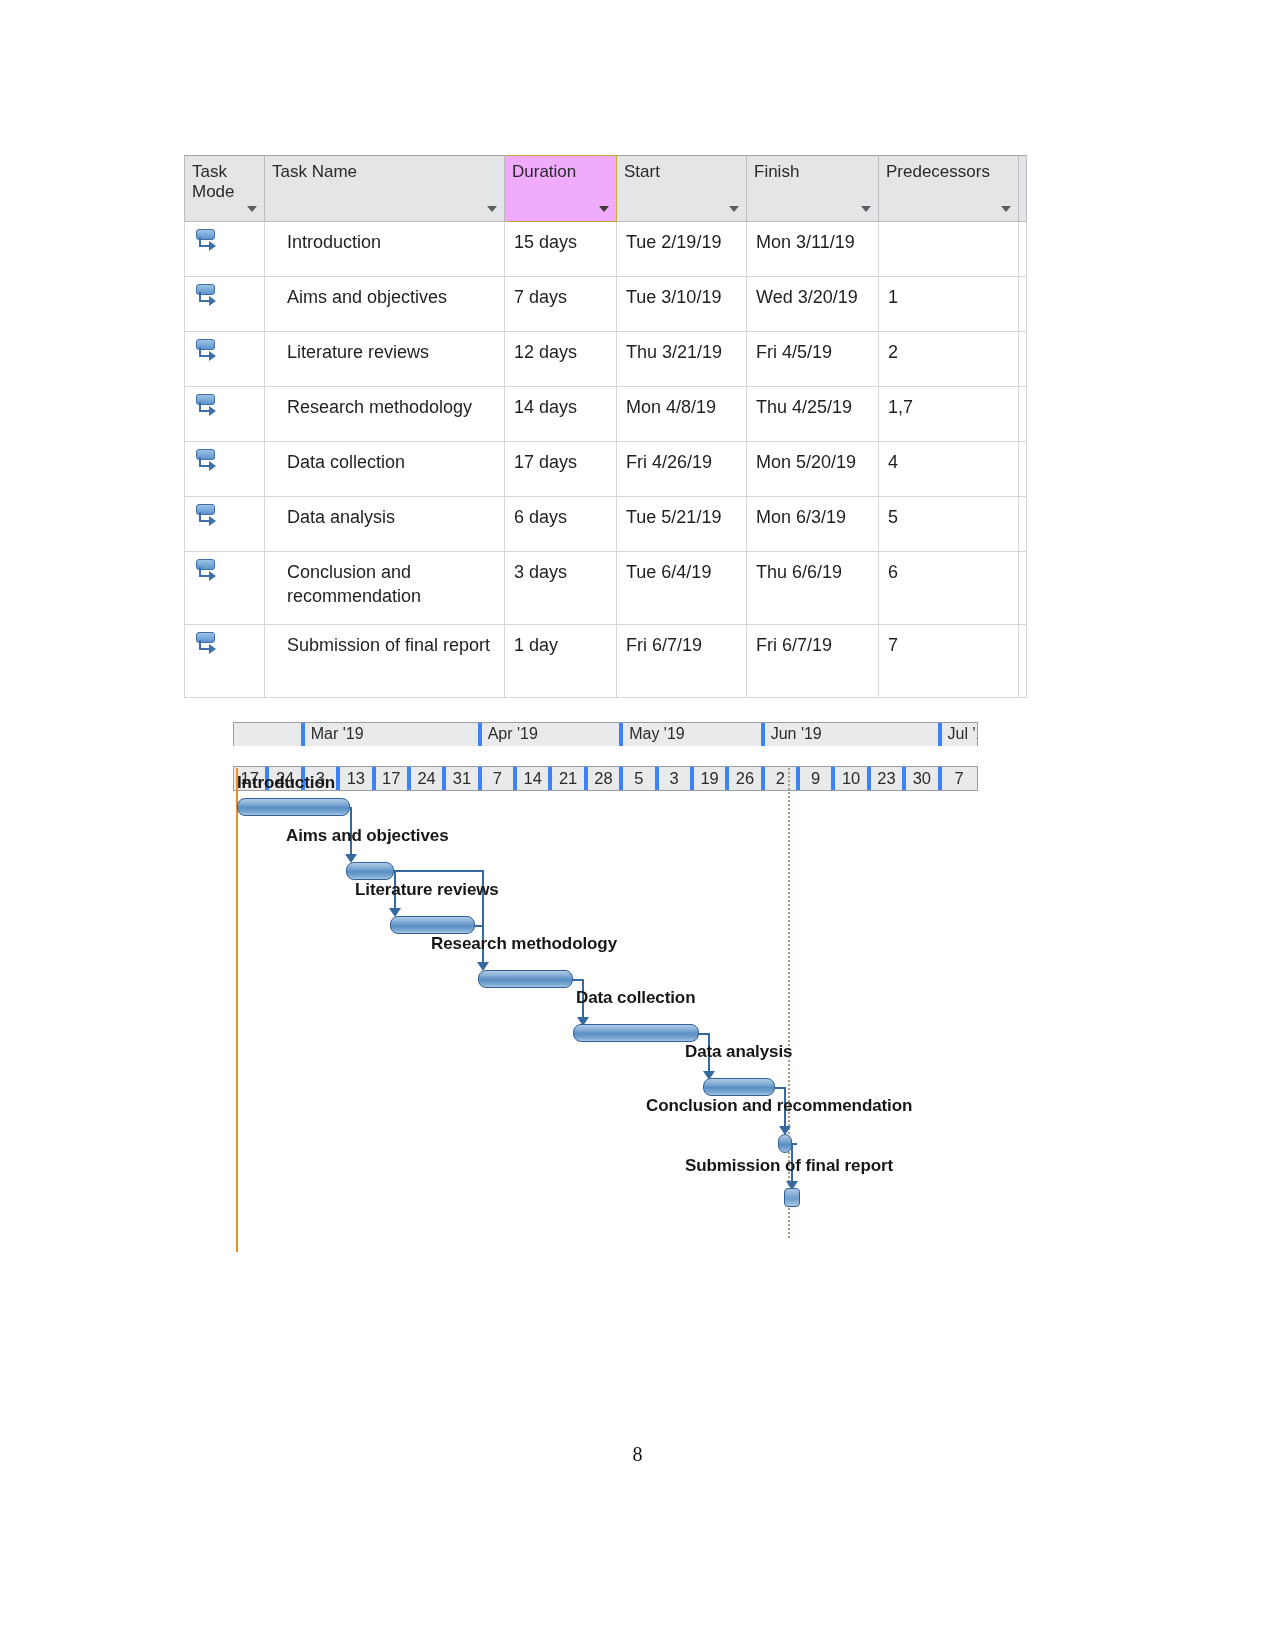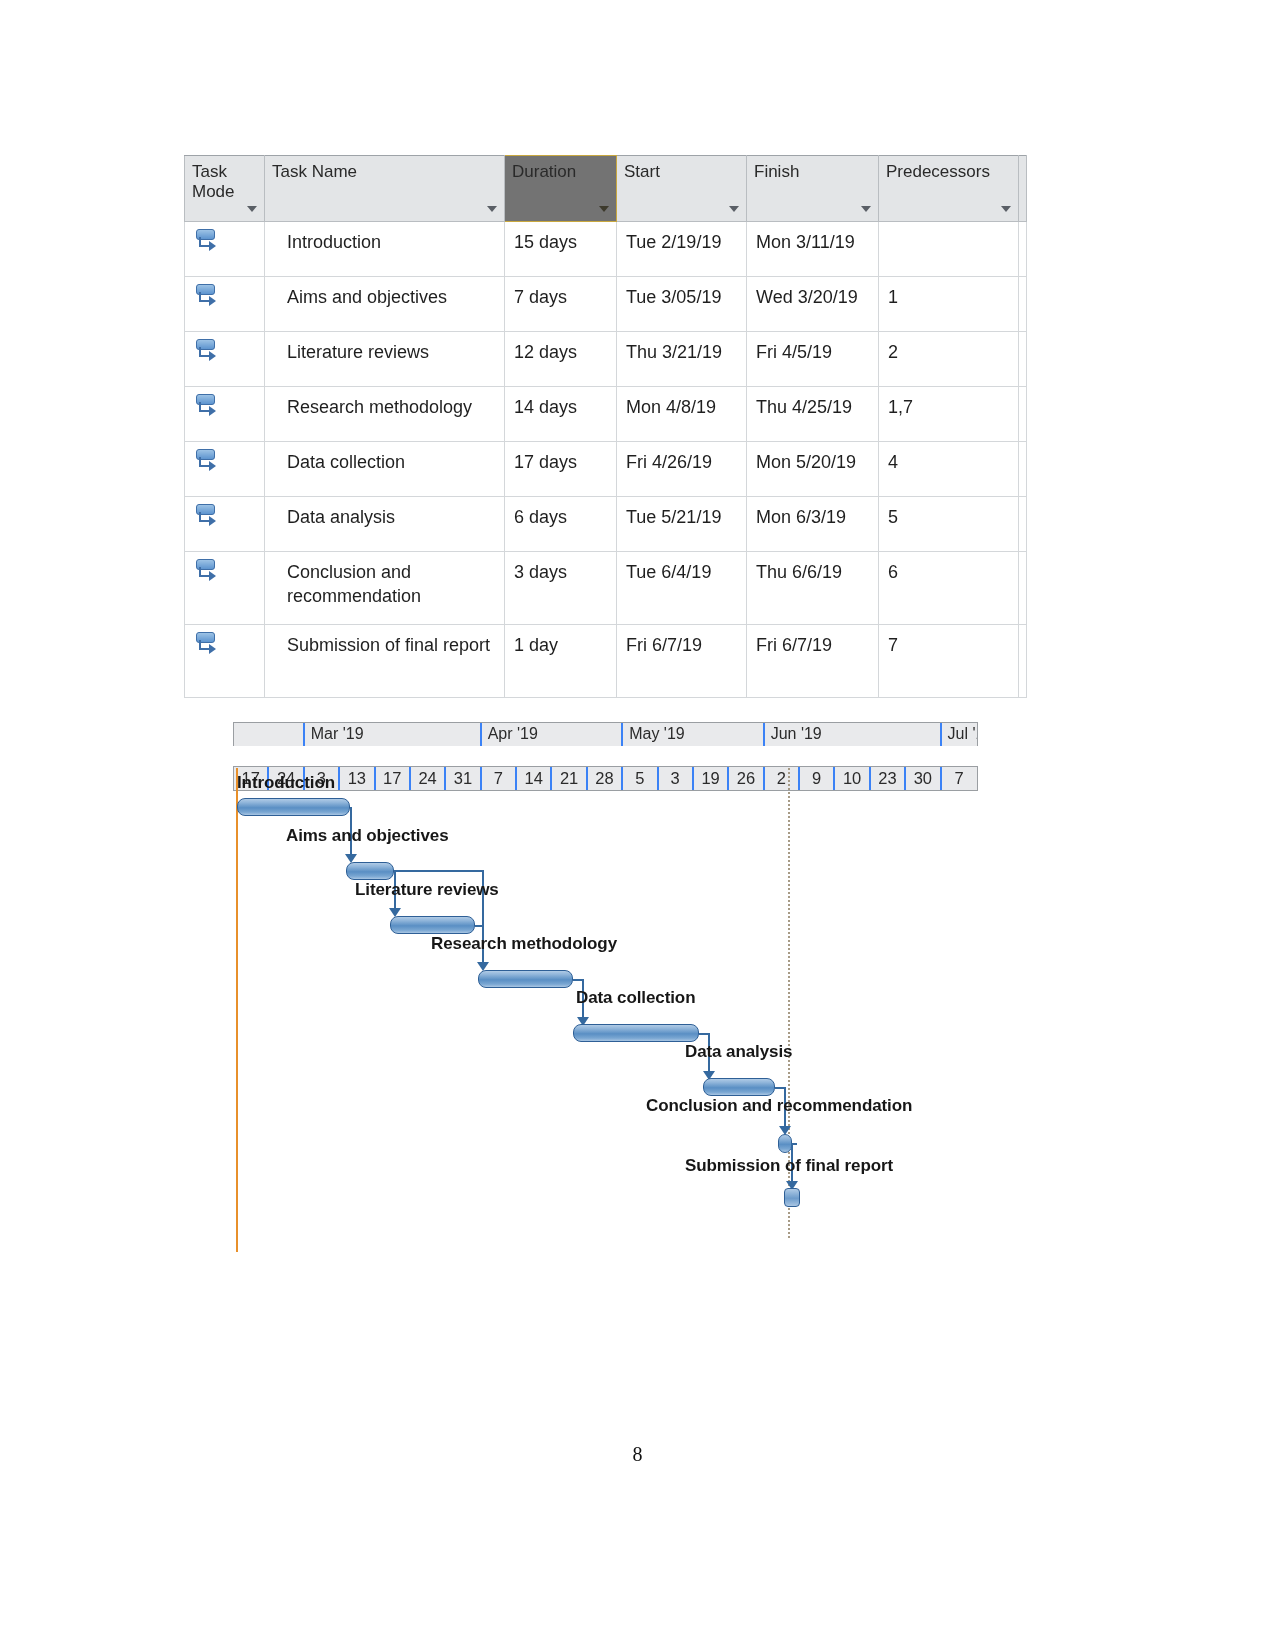--- a/index.html
+++ b/index.html
@@ -41,21 +41,21 @@
     font-weight: normal;
     font-size: 17px;
     color: #2a2a2a;
     text-align: left;
     vertical-align: top;
     padding: 6px 7px 20px 7px;
     position: relative;
     height: 38px;
   }
   .task-table th.dur-col {
-    background: #737373;
+    background: #f0abfc;
     border-color: #c9a83f;
   }
   .th-inner { display: block; line-height: 1.15; }
 
   .filter-arrow {
     position: absolute;
     right: 7px;
     bottom: 9px;
     width: 0; height: 0;
     border-left: 5px solid transparent;
@@ -130,21 +130,21 @@
   .gantt-row {
     display: flex;
     background: #e9eaec;
     border: 1px solid #9a9ea2;
     border-bottom: none;
     box-sizing: border-box;
   }
   .gantt-row.days { border-bottom: 1px solid #9a9ea2; margin-top: 20px; }
   .month-cell, .day-cell {
     box-sizing: border-box;
-    border-right: 2px solid #3b82f6;
+    border-right: 4px solid #3b82f6;
     font-size: 16px;
     color: #2b2b2b;
     height: 23px;
     line-height: 22px;
     overflow: hidden;
     white-space: nowrap;
   }
   .month-cell { padding-left: 6px; text-align: left; }
   .day-cell {
     text-align: center;
@@ -282,21 +282,21 @@
         <td>15 days</td>
         <td>Tue 2/19/19</td>
         <td>Mon 3/11/19</td>
         <td></td>
         <td></td>
       </tr>
       <tr>
         <td class="cell-mode"><span class="mode-icon"><span class="bar"></span><span class="arrow-tail"></span><span class="arrow-shaft"></span><span class="arrow-head"></span></span></td>
         <td class="cell-name">Aims and objectives</td>
         <td>7 days</td>
-        <td>Tue 3/05/19</td>
+        <td>Tue 3/10/19</td>
         <td>Wed 3/20/19</td>
         <td>1</td>
         <td></td>
       </tr>
       <tr>
         <td class="cell-mode"><span class="mode-icon"><span class="bar"></span><span class="arrow-tail"></span><span class="arrow-shaft"></span><span class="arrow-head"></span></span></td>
         <td class="cell-name">Literature reviews</td>
         <td>12 days</td>
         <td>Thu 3/21/19</td>
         <td>Fri 4/5/19</td>

